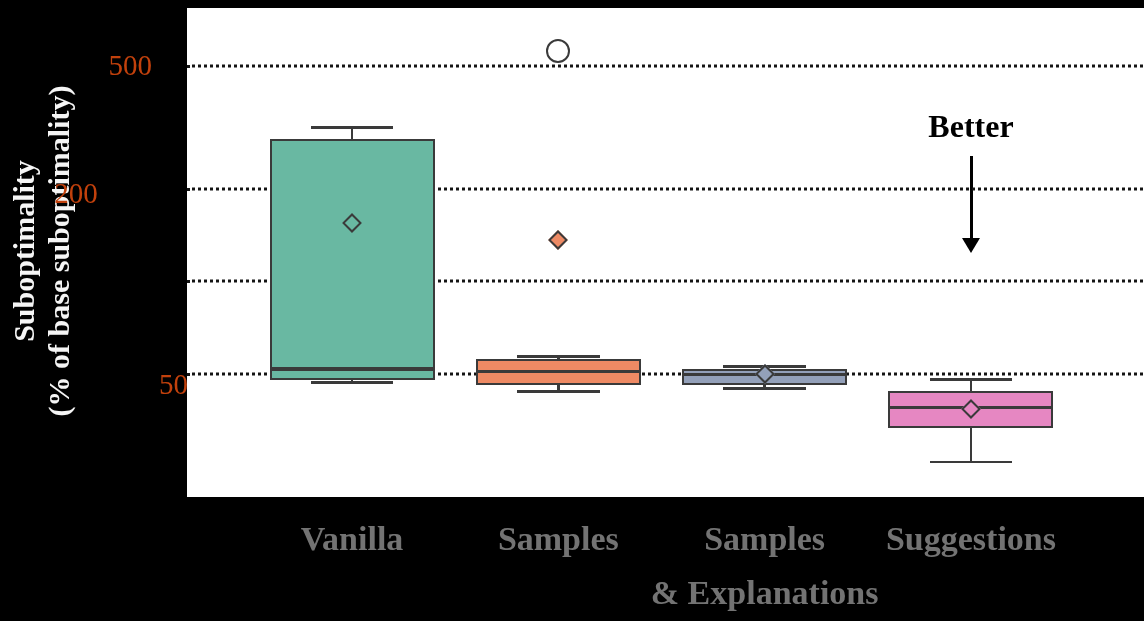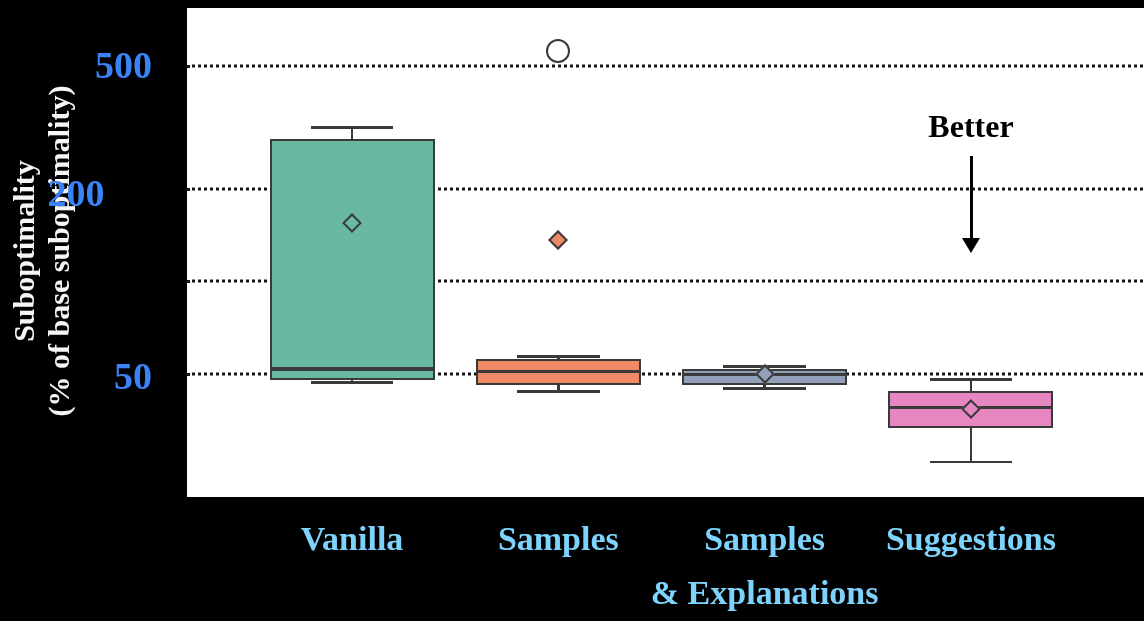--- a/index.html
+++ b/index.html
@@ -36,28 +36,28 @@
   .outlier {
     position:absolute; width:24px; height:24px; box-sizing:border-box;
     border:2.5px solid #3a3a3a; border-radius:50%;
     background:#ffffff;
     transform:translate(-50%,-50%);
   }
   .y-ticks { position:absolute; left:0; top:8px; width:152px; height:489px; }
   .ytick {
     position:absolute; left:0; width:100%; text-align:right;
     transform:translateY(-52%);
-    color:#3b82f6; font-size:38px; font-weight:bold;
+    color:#c2410c; font-size:29px; font-weight:normal;
   }
   .x-ticks { position:absolute; left:187px; top:512px; width:949px; height:109px; }
   .xtick {
     position:absolute; top:0;
     transform:translateX(-50%);
     text-align:center; white-space:pre-line;
-    color:#7dd3fc; font-size:34px; font-weight:bold; line-height:1.6;
+    color:#737373; font-size:34px; font-weight:bold; line-height:1.6;
   }
   .ylabel {
     position:absolute; left:-168px; top:215px;
     width:420px; height:72px;
     transform:rotate(-90deg);
     text-align:center; white-space:nowrap;
     color:#f5f5f5; font-size:30px; font-weight:bold; line-height:1.18;
   }
   .better { position:absolute; left:784px; top:100px; width:0; height:0; }
   .better-text {
@@ -81,21 +81,21 @@
 <div class="figure">
 
   <div class="ylabel">
     <div>Suboptimality</div>
     <div>(% of base suboptimality)</div>
   </div>
 
   <div class="y-ticks">
       <div class="ytick" style="top: 57.8366px;">500</div>
       <div class="ytick" style="top: 186px; text-align: center;">200</div>
-      <div class="ytick" style="top: 369px;">50</div>
+      <div class="ytick" style="top: 377px; padding-left: 36px;">50</div>
     </div>
 
   <div class="plot">
     <div class="better">
       <div class="better-text">Better</div>
       <div class="better-line"></div>
       <div class="better-head"></div>
     </div>
   <div class="gridline" style="top: 57.8366px;"></div>
       <div class="gridline" style="top: 180.572px;"></div>

